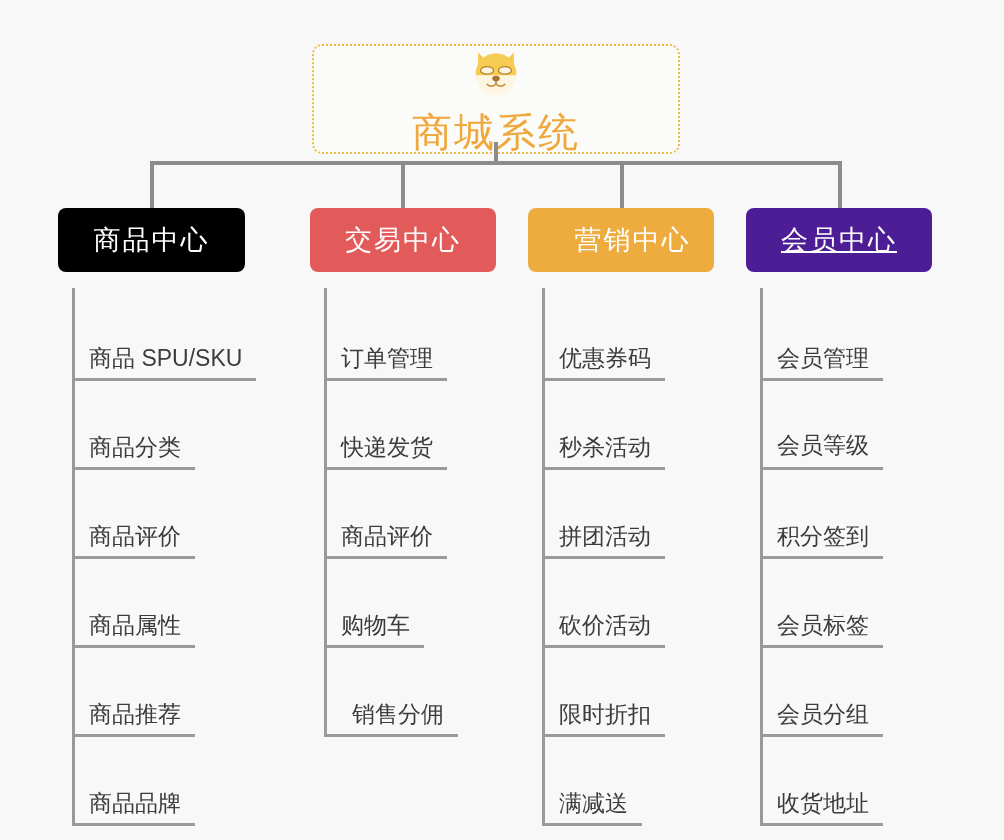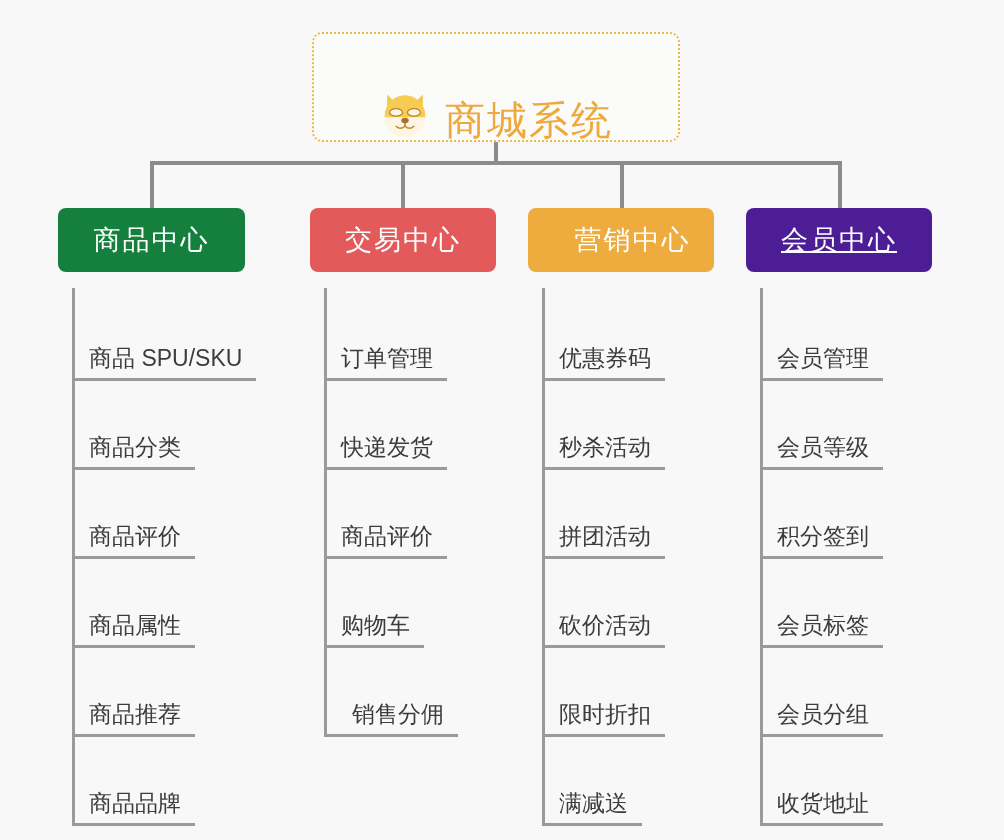--- a/index.html
+++ b/index.html
@@ -12,31 +12,32 @@
     background: #f8f8f8;
     font-family: "Liberation Sans", "DejaVu Sans", sans-serif;
     overflow: hidden;
     position: relative;
   }
 
   
   #root-node {
     position: absolute;
     left: 312px;
-    top: 32px;
+    top: 44px;
     width: 368px;
     height: 110px;
     box-sizing: border-box;
     background: #fbfbfa;
     border: 2px dotted #f0b842;
     border-radius: 10px;
     display: flex;
-    align-items: flex-end;
+    align-items: center;
     justify-content: center;
     gap: 14px;
+    flex-direction: column;
   }
   #root-node .root-emoji {
     width: 52px;
     height: 52px;
     flex: 0 0 auto;
     display: block;
   }
   #root-node .root-title {
     font-size: 40px;
     color: #efa83c;
@@ -132,21 +133,21 @@
 </div>
 
 <div class="conn" id="conn-stem"></div>
 <div class="conn" id="conn-bus"></div>
 <div class="conn conn-drop" id="conn-drop-0"></div>
 <div class="conn conn-drop" id="conn-drop-1"></div>
 <div class="conn conn-drop" id="conn-drop-2"></div>
 <div class="conn conn-drop" id="conn-drop-3"></div>
 
 <div class="column" id="column-0">
-  <div class="cat-box" style="background: #15803d;">
+  <div class="cat-box" style="background: #000000;">
     <span>商品中心</span>
   </div>
   <div class="children" style="border-left-color: rgb(154, 154, 154);">
     <div class="child-item">
         <span class="child-label" style="border-bottom-color: rgb(154, 154, 154);">商品 SPU/SKU</span>
       </div>
     <div class="child-item">
         <span class="child-label" style="border-bottom-color: rgb(154, 154, 154);">商品分类</span>
       </div>
     <div class="child-item">
@@ -215,21 +216,21 @@
 
 <div class="column" id="column-3">
   <div class="cat-box" style="background: #4c1d95; text-decoration: underline;">
     <span>会员中心</span>
   </div>
   <div class="children" style="border-left-color: rgb(154, 154, 154);">
     <div class="child-item">
         <span class="child-label" style="border-bottom-color: rgb(154, 154, 154);">会员管理</span>
       </div>
     <div class="child-item">
-        <span class="child-label" style="border-bottom-color: rgb(154, 154, 154);">会员等级</span>
+        <span class="child-label" style="border-bottom-color: rgb(154, 154, 154); font-family: Liberation Mono, monospace;">会员等级</span>
       </div>
     <div class="child-item">
         <span class="child-label" style="border-bottom-color: rgb(154, 154, 154);">积分签到</span>
       </div>
     <div class="child-item">
         <span class="child-label" style="border-bottom-color: rgb(154, 154, 154);">会员标签</span>
       </div>
     <div class="child-item">
         <span class="child-label" style="border-bottom-color: rgb(154, 154, 154);">会员分组</span>
       </div>

